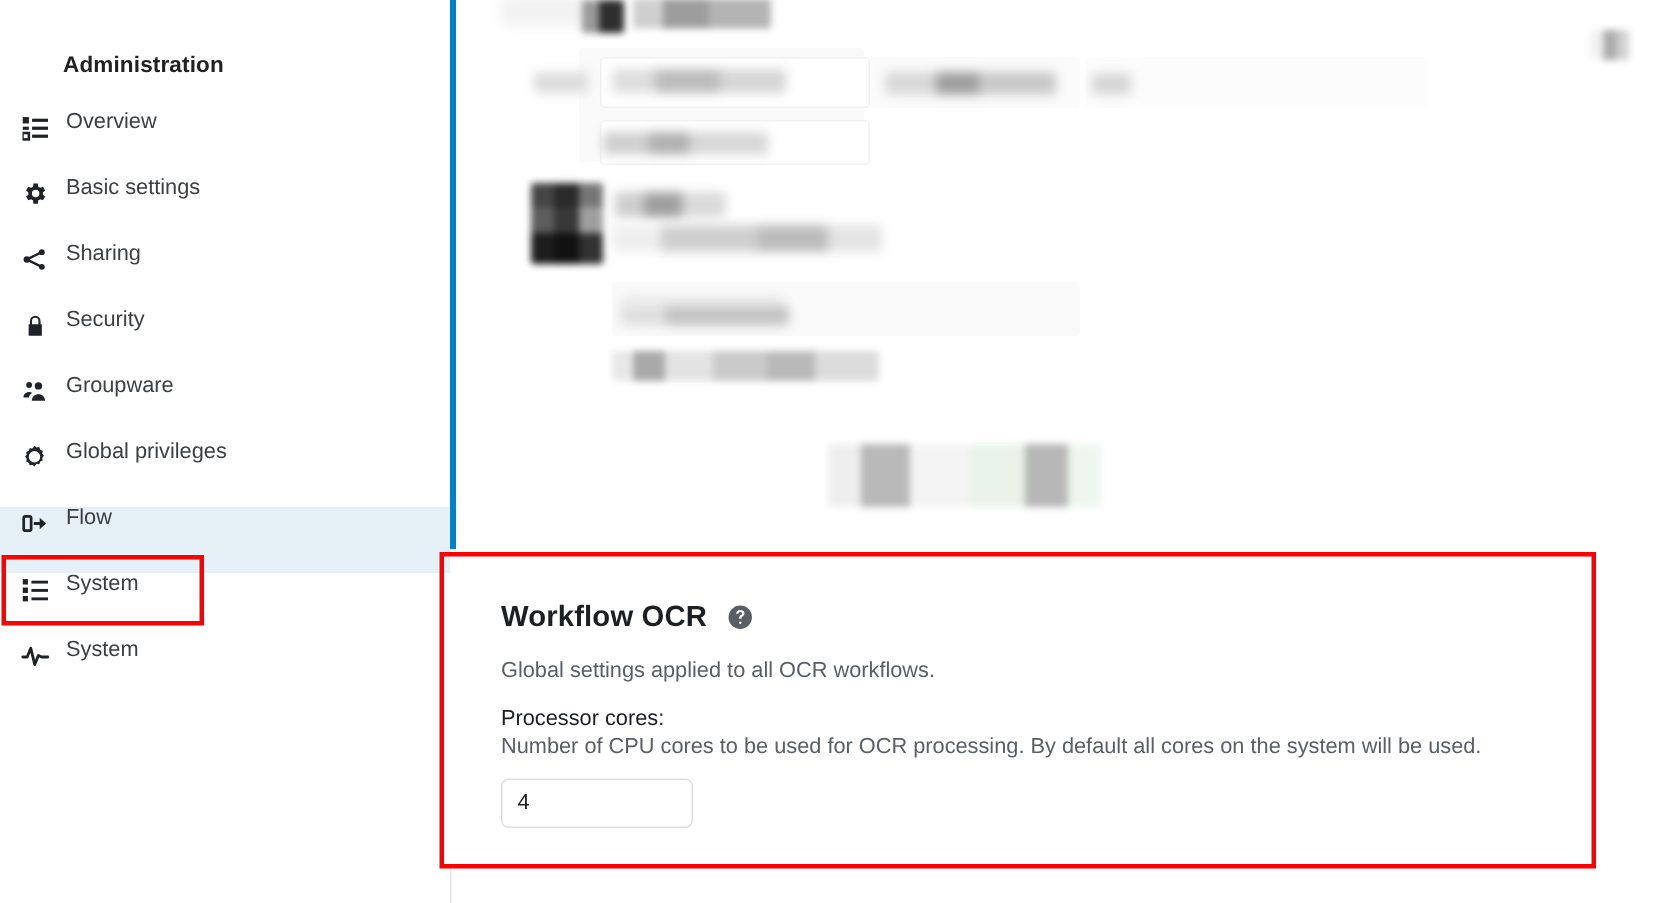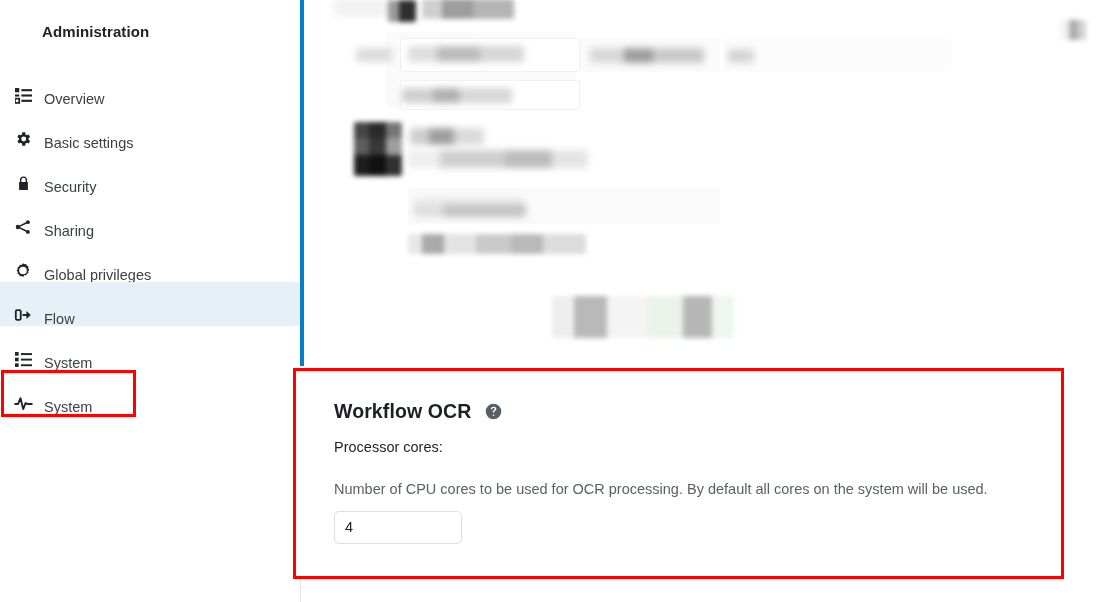--- a/index.html
+++ b/index.html
@@ -21,39 +21,39 @@
     background: #ffffff;
   }
 
   
   #sidebar {
     position: absolute;
     left: 0; top: 0;
     width: 300px;
     height: 602px;
     background: #ffffff;
-    padding-top: 0;
+    padding-top: 12px;
   }
 
   .side-title {
     height: 62px;
     display: flex;
     align-items: center;
     padding-left: 42px;
     font-size: 15px;
     font-weight: bold;
     color: #222222;
     letter-spacing: .1px;
   }
 
   .nav-item {
     position: relative;
     height: 44px;
     display: flex;
-    align-items: flex-end;
+    align-items: flex-start;
     padding-left: 12px;
     color: #41454a;
     font-size: 14.5px;
     cursor: pointer;
     background: transparent;
   }
   .nav-item.active { background: #e5f0f7; }
 
   .nav-icon {
     width: 22px;
@@ -152,21 +152,21 @@
   }
 
   .field-label {
     margin-top: 15px;
     font-size: 14.5px;
     color: #1c1f23;
     line-height: 1.2;
   }
 
   .field-desc {
-    margin-top: 24px;
+    margin-top: 0;
     font-size: 14.5px;
     color: #5a5f66;
     line-height: 1.25;
   }
 
   .num-input {
     margin-top: 12px;
     width: 128px;
     height: 33px;
     border: 1px solid #dcdfe2;
@@ -216,41 +216,52 @@
       <span class="nav-icon">
         <svg width="18" height="18" viewBox="0 0 24 24" fill="currentColor">
           <path d="M19.4 13a7.6 7.6 0 000-2l2.1-1.6-2-3.5-2.5 1a7.6 7.6 0 00-1.7-1L15 3h-4l-.3 2.9c-.6.2-1.2.6-1.7 1l-2.5-1-2 3.5L6.6 11a7.6 7.6 0 000 2l-2.1 1.6 2 3.5 2.5-1c.5.4 1.1.8 1.7 1L11 21h4l.3-2.9c.6-.2 1.2-.6 1.7-1l2.5 1 2-3.5-2.1-1.6zM13 15.3A3.3 3.3 0 1116.3 12 3.3 3.3 0 0113 15.3z"></path>
         </svg>
       </span>
       <span class="nav-label">Basic settings</span>
     </div>
 
     <div class="nav-item">
       <span class="nav-icon">
-        <svg width="17" height="17" viewBox="0 0 24 24" fill="currentColor">
-          <path d="M7 10V7a5 5 0 0110 0v3h1.2v11H5.8V10H7zm2 0h6V7a3 3 0 00-6 0v3z"></path>
-        </svg>
-      </span>
-      <span class="nav-label">Security</span>
-    </div>
-
-    <div class="nav-item">
-      <span class="nav-icon">
         <svg width="18" height="18" viewBox="0 0 24 24" fill="none" stroke="currentColor" stroke-width="2.1" stroke-linecap="round">
           <circle cx="18.5" cy="5.5" r="2.6" fill="currentColor" stroke="none"></circle>
           <circle cx="5.2" cy="12" r="2.9" fill="currentColor" stroke="none"></circle>
           <circle cx="18.5" cy="18.5" r="2.6" fill="currentColor" stroke="none"></circle>
           <line x1="7.6" y1="10.8" x2="16.2" y2="6.6"></line>
           <line x1="7.6" y1="13.2" x2="16.2" y2="17.4"></line>
         </svg>
       </span>
       <span class="nav-label">Sharing</span>
     </div>
 
-
+    <div class="nav-item">
+      <span class="nav-icon">
+        <svg width="17" height="17" viewBox="0 0 24 24" fill="currentColor">
+          <path d="M7 10V7a5 5 0 0110 0v3h1.2v11H5.8V10H7zm2 0h6V7a3 3 0 00-6 0v3z"></path>
+        </svg>
+      </span>
+      <span class="nav-label">Security</span>
+    </div>
+
+
+    <div class="nav-item">
+      <span class="nav-icon">
+        <svg width="18" height="18" viewBox="0 0 24 24" fill="currentColor">
+          <circle cx="15.5" cy="7" r="3.3"></circle>
+          <path d="M9.6 20.3c0-3.4 2.7-5.8 5.9-5.8s5.9 2.4 5.9 5.8z"></path>
+          <circle cx="7.2" cy="6.2" r="2.6"></circle>
+          <path d="M2.2 17.4c0-2.9 2.2-4.9 5-4.9 1 0 1.9.3 2.7.7-1.7 1.3-2.8 3.2-3 4.2z"></path>
+        </svg>
+      </span>
+      <span class="nav-label">Groupware</span>
+    </div>
 
     <div class="nav-item">
       <span class="nav-icon">
         <svg width="18" height="18" viewBox="0 0 24 24" fill="currentColor">
           <path d="M12 1.6l1.9 1.5 2.4-.4.8 2.3 2.2 1-.4 2.4 1.5 1.9-1.5 1.9.4 2.4-2.2 1-.8 2.3-2.4-.4L12 20l-1.9-1.5-2.4.4-.8-2.3-2.2-1 .4-2.4L3.6 11.3l1.5-1.9-.4-2.4 2.2-1 .8-2.3 2.4.4L12 1.6zm0 4.6a5.1 5.1 0 100 10.2 5.1 5.1 0 000-10.2z"></path>
           <circle cx="12" cy="9.5" r="1.8" fill="#ffffff"></circle>
           <path d="M8.6 14.8c.3-1.7 1.7-2.8 3.4-2.8s3.1 1.1 3.4 2.8z" fill="#ffffff"></path>
         </svg>
       </span>
       <span class="nav-label">Global privileges</span>
@@ -342,20 +353,21 @@
         <span class="card-title">Workflow OCR</span>
         <span class="help-icon">
           <svg width="17" height="17" viewBox="0 0 24 24">
             <circle cx="12" cy="12" r="11" fill="#5a5f66"></circle>
             <path d="M12 16.1a1.15 1.15 0 100 2.3 1.15 1.15 0 000-2.3z" fill="#ffffff"></path>
             <path d="M12 5.2c-2.2 0-3.8 1.4-3.9 3.5h2.2c.1-1 .7-1.6 1.7-1.6s1.6.6 1.6 1.4c0 .7-.3 1.1-1.2 1.7-1.1.7-1.5 1.4-1.4 2.6v.7h2.1v-.5c0-.9.3-1.3 1.3-2 1.1-.7 1.6-1.5 1.6-2.7 0-1.9-1.6-3.1-4-3.1z" fill="#ffffff"></path>
           </svg>
         </span>
       </div>
 
+      <div class="card-sub">Global settings applied to all OCR workflows.</div>
 
       <div class="field-label">Processor cores:</div>
 
       <div class="field-desc">Number of CPU cores to be used for OCR processing. By default all cores on the system will be used.</div>
 
       <input class="num-input" type="text" value="4" style="">
 
     </section>
 
   </main>

